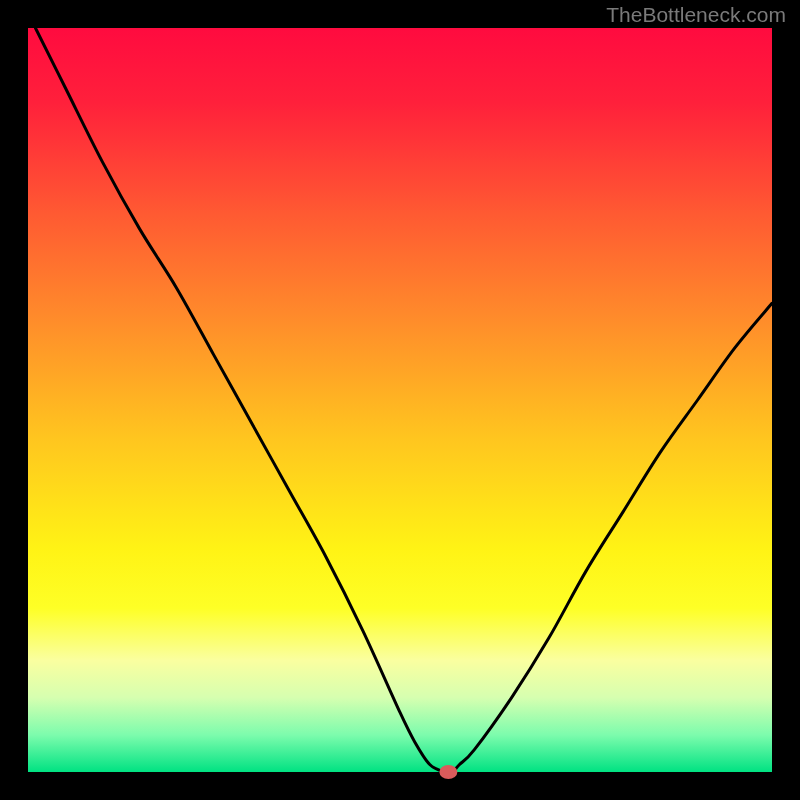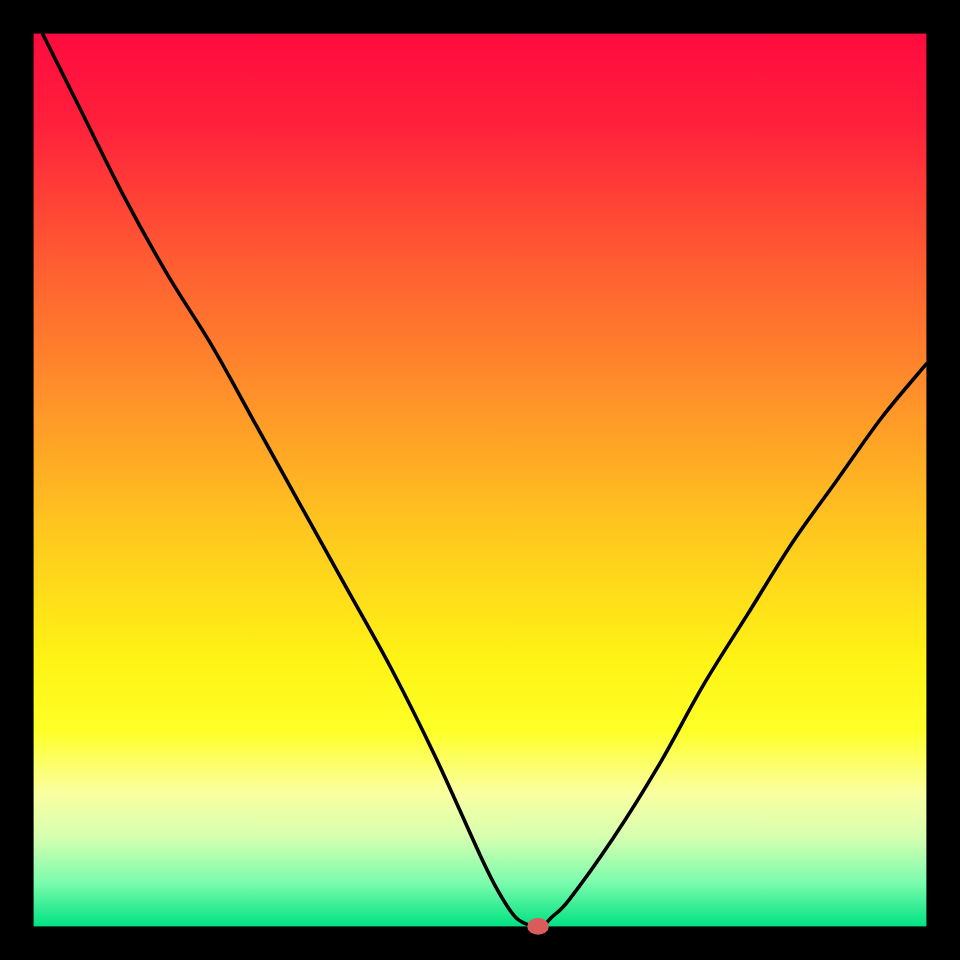--- a/index.html
+++ b/index.html
@@ -49,14 +49,15 @@
           <stop offset="90%" stop-color="#d6ffb0"></stop>
           <stop offset="95%" stop-color="#7dfcad"></stop>
           <stop offset="100%" stop-color="#00e282"></stop>
         </linearGradient>
   </defs>
   <rect id="plot-bg" fill="url(#bg-grad)" x="28" y="28" width="744" height="744"></rect>
   <path id="curve" fill="none" stroke="#000000" stroke-width="3" stroke-linecap="round" stroke-linejoin="round" d="M 35.44 28 C 40.4 37.919999999999995, 54.04 65.19999999999996, 65.2 87.51999999999997 C 76.36 109.83999999999997, 90 138.36000000000004, 102.4 161.92000000000004 C 114.80000000000001 185.48000000000005, 127.19999999999999 207.80000000000004, 139.6 228.88000000000002 C 152 249.96, 164.4 267.32, 176.8 288.4 C 189.20000000000002 309.47999999999996, 201.6 333.03999999999996, 214 355.35999999999996 C 226.4 377.67999999999995, 238.79999999999998 400, 251.2 422.32 C 263.59999999999997 444.64, 276 466.96, 288.4 489.28 C 300.79999999999995 511.59999999999997, 313.20000000000005 532.6800000000001, 325.6 556.24 C 338 579.8, 350.40000000000003 604.6, 362.8 630.64 C 375.2 656.68, 391.32 693.88, 400 712.48 C 408.68 731.08, 409.91999999999996 733.5600000000001, 414.88 742.24 C 419.84000000000003 750.92, 424.80000000000007 759.5999999999999, 429.76000000000005 764.56 C 434.72 769.52, 440.9200000000001 770.76, 444.64000000000004 772 C 448.36 773.24, 449.6 773.24, 452.08 772 C 454.55999999999995 770.76, 455.79999999999995 768.28, 459.52 764.56 C 463.24 760.8399999999999, 465.71999999999997 760.8399999999999, 474.4 749.68 C 483.08 738.52, 499.20000000000005 716.2, 511.6 697.6 C 524 679, 536.4 659.1600000000001, 548.8 638.08 C 561.1999999999999 617, 573.6 592.2, 586 571.12 C 598.4 550.04, 610.8000000000001 531.44, 623.2 511.6 C 635.6 491.76000000000005, 648 470.68000000000006, 660.4 452.08000000000004 C 672.8 433.48, 685.2 417.36, 697.6 400 C 710 382.64, 722.4 364.04, 734.8 347.92 C 747.1999999999999 331.8, 765.8 310.71999999999997, 772 303.28"></path>
   <ellipse id="marker" cx="448.35999999999996" cy="772" rx="9" ry="7" fill="#d95b5b"></ellipse>
 </svg>
 
+<div class="watermark">TheBottleneck.com</div>
 
 </div>
 
 </body></html>

